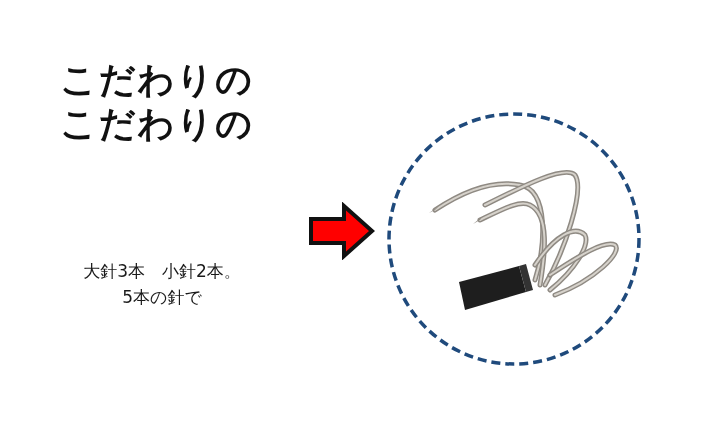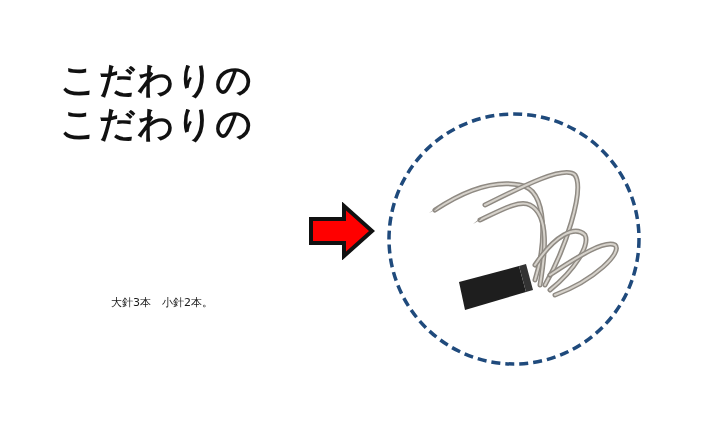--- a/index.html
+++ b/index.html
@@ -27,24 +27,23 @@
       letter-spacing: 2px;
       color: #111111;
     }
     .headline .line { display: block; white-space: nowrap; }
     .desc {
       position: absolute;
       left: 22px;
       top: 258px;
       width: 280px;
       text-align: center;
-      font-size: 11px;
+      font-size: 17px;
       line-height: 26px;
       color: #1a1a1a;
-      margin-top: 32px;
     }
     .desc .line { display: block; white-space: nowrap; }
     .arrow {
       position: absolute;
       left: 308px;
       top: 202px;
       width: 68px;
       height: 58px;
     }
     .circle {
@@ -65,20 +64,21 @@
 </head>
 <body>
 
 <div class="headline">
   <span class="line">こだわりの</span>
   <span class="line">こだわりの</span>
 </div>
 
 <div class="desc">
   <span class="line">大針3本　小針2本。</span>
+  <span class="line">5本の針で</span>
 </div>
 
 <svg class="arrow" viewBox="0 0 68 58">
   <polygon points="3,17 36,17 36,4 64,29 36,54 36,41 3,41" fill="#ff0000" stroke="#111111" stroke-width="4" stroke-linejoin="miter"></polygon>
 </svg>
 
 <svg class="circle" viewBox="0 0 256 256">
   <circle cx="128" cy="128" r="125" fill="#ffffff" stroke="#1f4a7c" stroke-width="3.5" stroke-dasharray="9 5"></circle>
 </svg>
 

